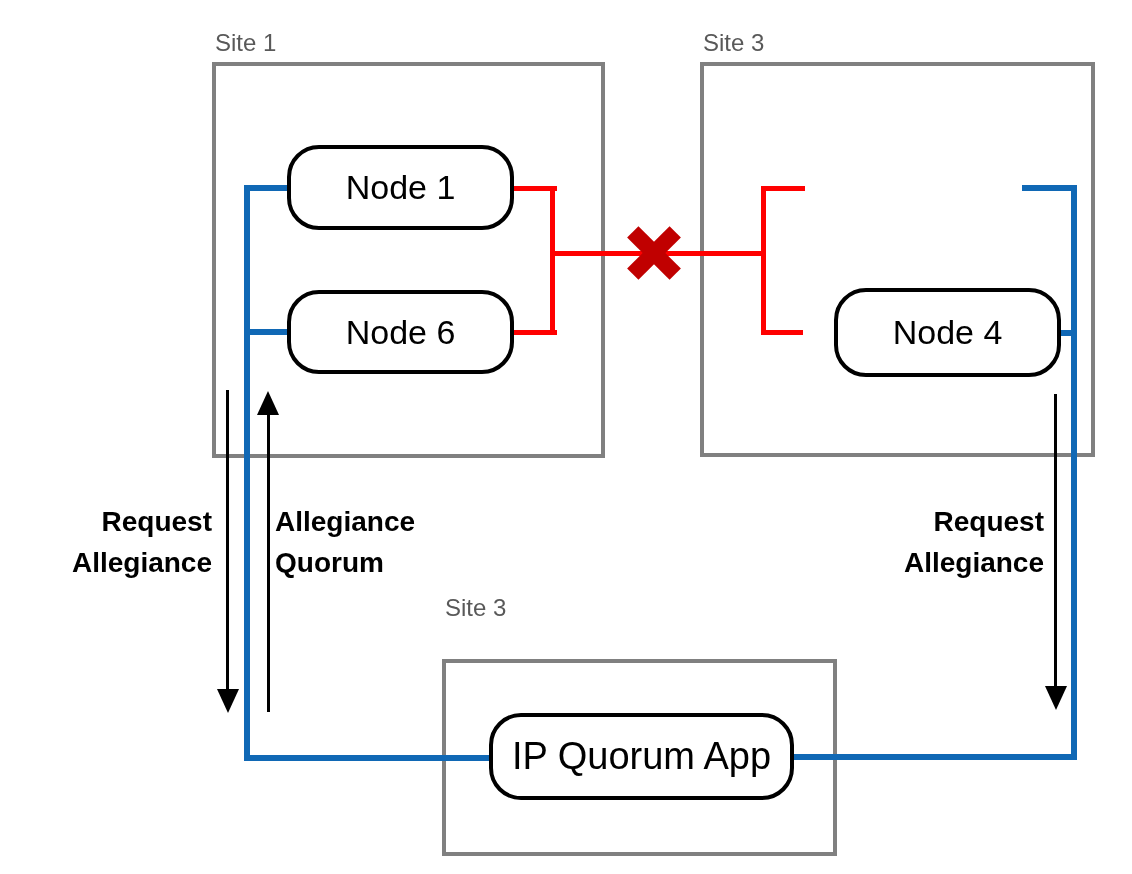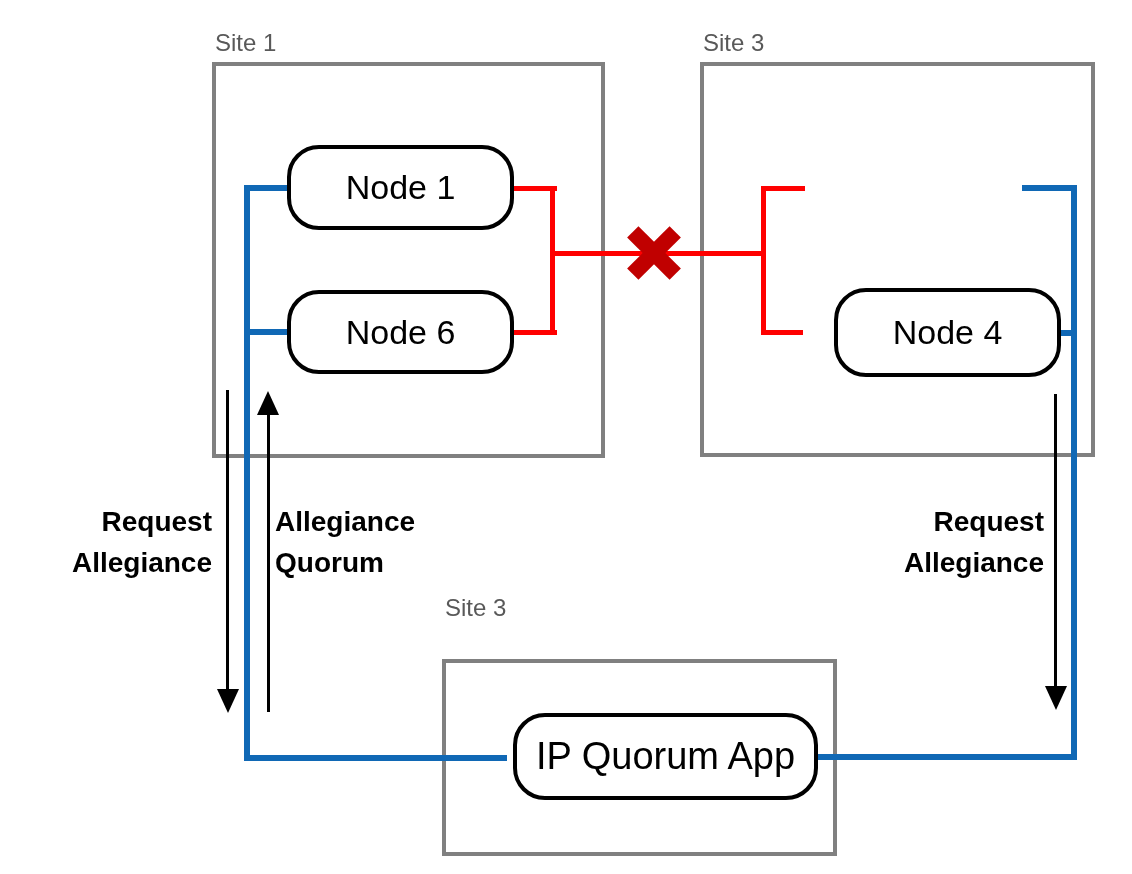--- a/index.html
+++ b/index.html
@@ -132,21 +132,21 @@
 
   <div class="node" style="left:240px; top:145px; width:227px; height:85px;">
     <span>Node 1</span>
   </div>
   <div class="node" style="left:240px; top:290px; width:227px; height:84px;">
     <span>Node 6</span>
   </div>
   <div class="node" style="left:787px; top:288px; width:227px; height:89px;">
     <span>Node 4</span>
   </div>
-  <div class="node wide" style="left:466px; top:713px; width:305px; height:87px;align-items:center;">
+  <div class="node wide" style="left:442px; top:713px; width:305px; height:87px;align-items:center;">
     <span>IP Quorum App</span>
   </div>
 
   <div class="aline" style="left:179px; top:390px; height:301px;"></div>
   <div class="ahead down" style="left:170px; top:689px;"></div>
 
   <div class="aline" style="left:220px; top:412px; height:300px;"></div>
   <div class="ahead up" style="left:210px; top:391px;"></div>
 
   <div class="aline" style="left:1007px; top:394px; height:294px;"></div>

